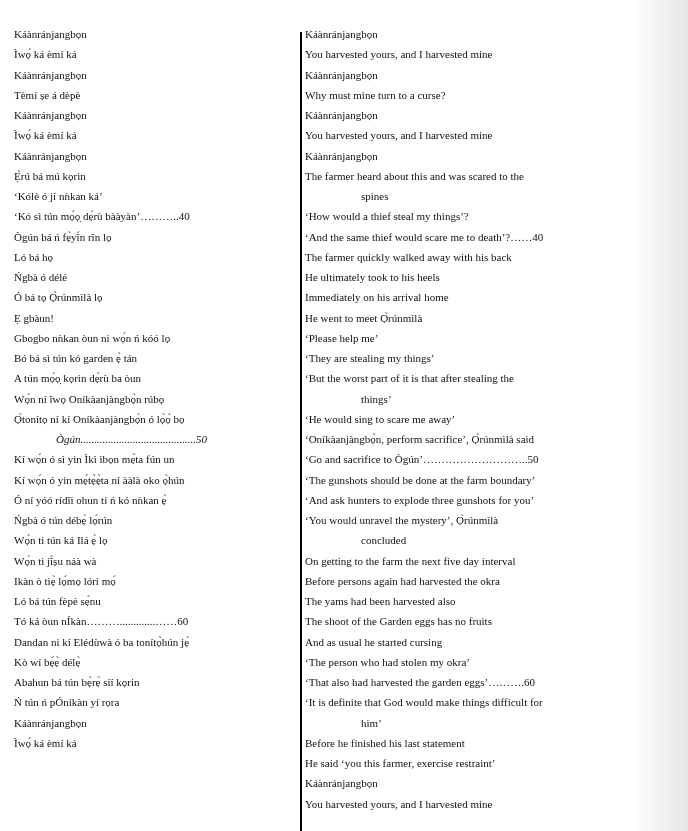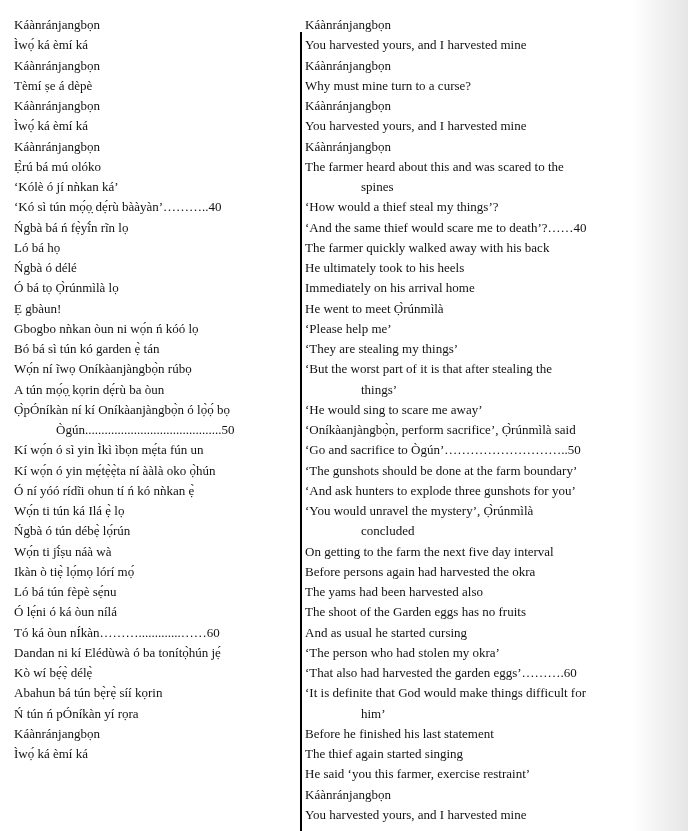--- a/index.html
+++ b/index.html
@@ -3,22 +3,22 @@
 <meta charset="utf-8">
 <style>
   html, body { margin: 0; padding: 0; }
   body {
     width: 688px; height: 831px; overflow: hidden; position: relative;
     background: linear-gradient(to right, #ffffff 0px, #ffffff 632px, #f4f4f4 655px, #e6e6e6 688px);
     font-family: "Liberation Serif", "DejaVu Serif", serif;
     color: #111;
   }
   .col {
-    position: absolute; top: 15px;
-    font-size: 13px; line-height: 20.25px;
+    position: absolute; top: 24px;
+    font-size: 11px; line-height: 20.25px;
   }
   .col-left { left: 14px; width: 286px; }
   .col-right { left: 305px; width: 330px; }
   .divider {
     position: absolute; left: 300px; top: 32px; width: 2px; height: 799px;
     background: #000;
   }
   .line { white-space: nowrap; }
   .cont { display: block; padding-left: 56px; }
 </style>
@@ -26,43 +26,42 @@
 <body>
 
 <div class="col col-left" id="left-col">
     <div class="line">Káànránjangbọn</div>
     <div class="line">Ìwọ́ ká èmí ká</div>
     <div class="line">Káànránjangbọn</div>
     <div class="line">Tèmí ṣe á dèpè</div>
     <div class="line">Káànránjangbọn</div>
     <div class="line">Ìwọ́ ká èmí ká</div>
     <div class="line">Káànránjangbọn</div>
-    <div class="line">Ẹ̀rú bá mú olóko</div>
+    <div class="line">Ẹ̀rú bá mú kọrin</div>
     <div class="line">‘Kólè ó jí nǹkan ká’</div>
     <div class="line">‘Kó sì tún mọ́ọ̣  dẹ́rù bààyàn’………..40</div>
-    <div class="line">Ńgbà bá ń fẹ̀yĩ́n rĩn lọ</div>
+    <div class="line">Ògún bá ń fẹ̀yĩ́n rĩn lọ</div>
     <div class="line">Ló bá họ</div>
     <div class="line">Ńgbà ó délé</div>
     <div class="line">Ó bá tọ Ọ̀rúnmìlà lọ</div>
     <div class="line">Ẹ gbàun!</div>
     <div class="line">Gbogbo nǹkan òun ni wọ́n ń kóó lọ</div>
     <div class="line">Bó bá sì tún kó garden ẹ̀ tán</div>
+    <div class="line">A tún mọ́ọ̣  kọrin dẹ́rù ba òun</div>
     <div class="line">Wọ́n ní ĩwọ Oníkàanjàngbọ̀n rúbọ</div>
-    <div class="line">A tún mọ́ọ̣  kọrin dẹ́rù ba òun</div>
-    <div class="line">Ọ̀pÓníkàn ní kí Oníkàanjàngbọ̀n ó lọ̀ọ́ bọ</div>
-    <div class="line" style="padding-left: 42px;">Ògún..........................................50</div>
+    <div class="line">Ọ̀tonítọ ní kí Oníkàanjàngbọ̀n ó lọ̀ọ́ bọ</div>
+    <div class="line" style="padding-left: 42px; font-style: italic;">Ògún..........................................50</div>
     <div class="line">Kí wọ́n ó sì yin Ìkì ìbọn mẹ́ta fún un</div>
     <div class="line">Kí wọ́n ó yin mẹ́tẹ̀ẹ̀ta ní ààlà oko ọ̀hún</div>
     <div class="line">Ó ní yóó rídĩi ohun tí ń kó nǹkan ẹ̀</div>
+    <div class="line">Ńgbà ó tún débẹ̀ lọ́rún</div>
     <div class="line">Wọ́n ti tún ká Ilá ẹ̀ lọ</div>
-    <div class="line">Ńgbà ó tún débẹ̀ lọ́rún</div>
     <div class="line">Wọ́n ti jĩ́ṣu náà wà</div>
     <div class="line">Ikàn ò tiẹ̀ lọ́mọ lórí mọ́</div>
     <div class="line">Ló bá tún fèpè sẹ́nu</div>
-    <div class="line">Ó lẹ́ni ó ká òun nílá</div>
     <div class="line">Tó ká òun nÍkàn……….............……60</div>
     <div class="line">Dandan ni kí Elédùwà ó ba tonítọ̀hún jẹ́</div>
     <div class="line">Kò wí bẹ́ẹ̀ délẹ̀</div>
     <div class="line">Abahun bá tún bẹ̀rẹ̀ síí kọrin</div>
     <div class="line">Ń tún ń pÓníkàn yí rọra</div>
     <div class="line">Káànránjangbọn</div>
     <div class="line">Ìwọ́ ká èmí ká</div>
   </div>
 <div class="divider"></div>
 <div class="col col-right" id="right-col">
@@ -91,17 +90,16 @@
     <div class="line"><span>‘You would unravel the mystery’, Ọ̀rúnmìlà</span><span class="cont">concluded</span></div>
     <div class="line"><span>On getting to the farm the next five day interval</span></div>
     <div class="line"><span>Before persons again had harvested the okra</span></div>
     <div class="line"><span>The yams had been harvested also</span></div>
     <div class="line"><span>The shoot of the Garden eggs has no fruits</span></div>
     <div class="line"><span>And as usual he started cursing</span></div>
     <div class="line"><span>‘The person who had stolen my okra’</span></div>
     <div class="line"><span>‘That also had harvested the garden eggs’……….60</span></div>
     <div class="line"><span>‘It is definite that God would make things difficult for</span><span class="cont">him’</span></div>
     <div class="line"><span>Before he finished his last statement</span></div>
-    <div class="line"><span>The thief again started singing</span></div>
     <div class="line"><span>He said ‘you this farmer, exercise restraint’</span></div>
     <div class="line"><span>Káànránjangbọn</span></div>
     <div class="line"><span>You harvested yours, and I harvested mine</span></div>
   </div>
 
 </body></html>

